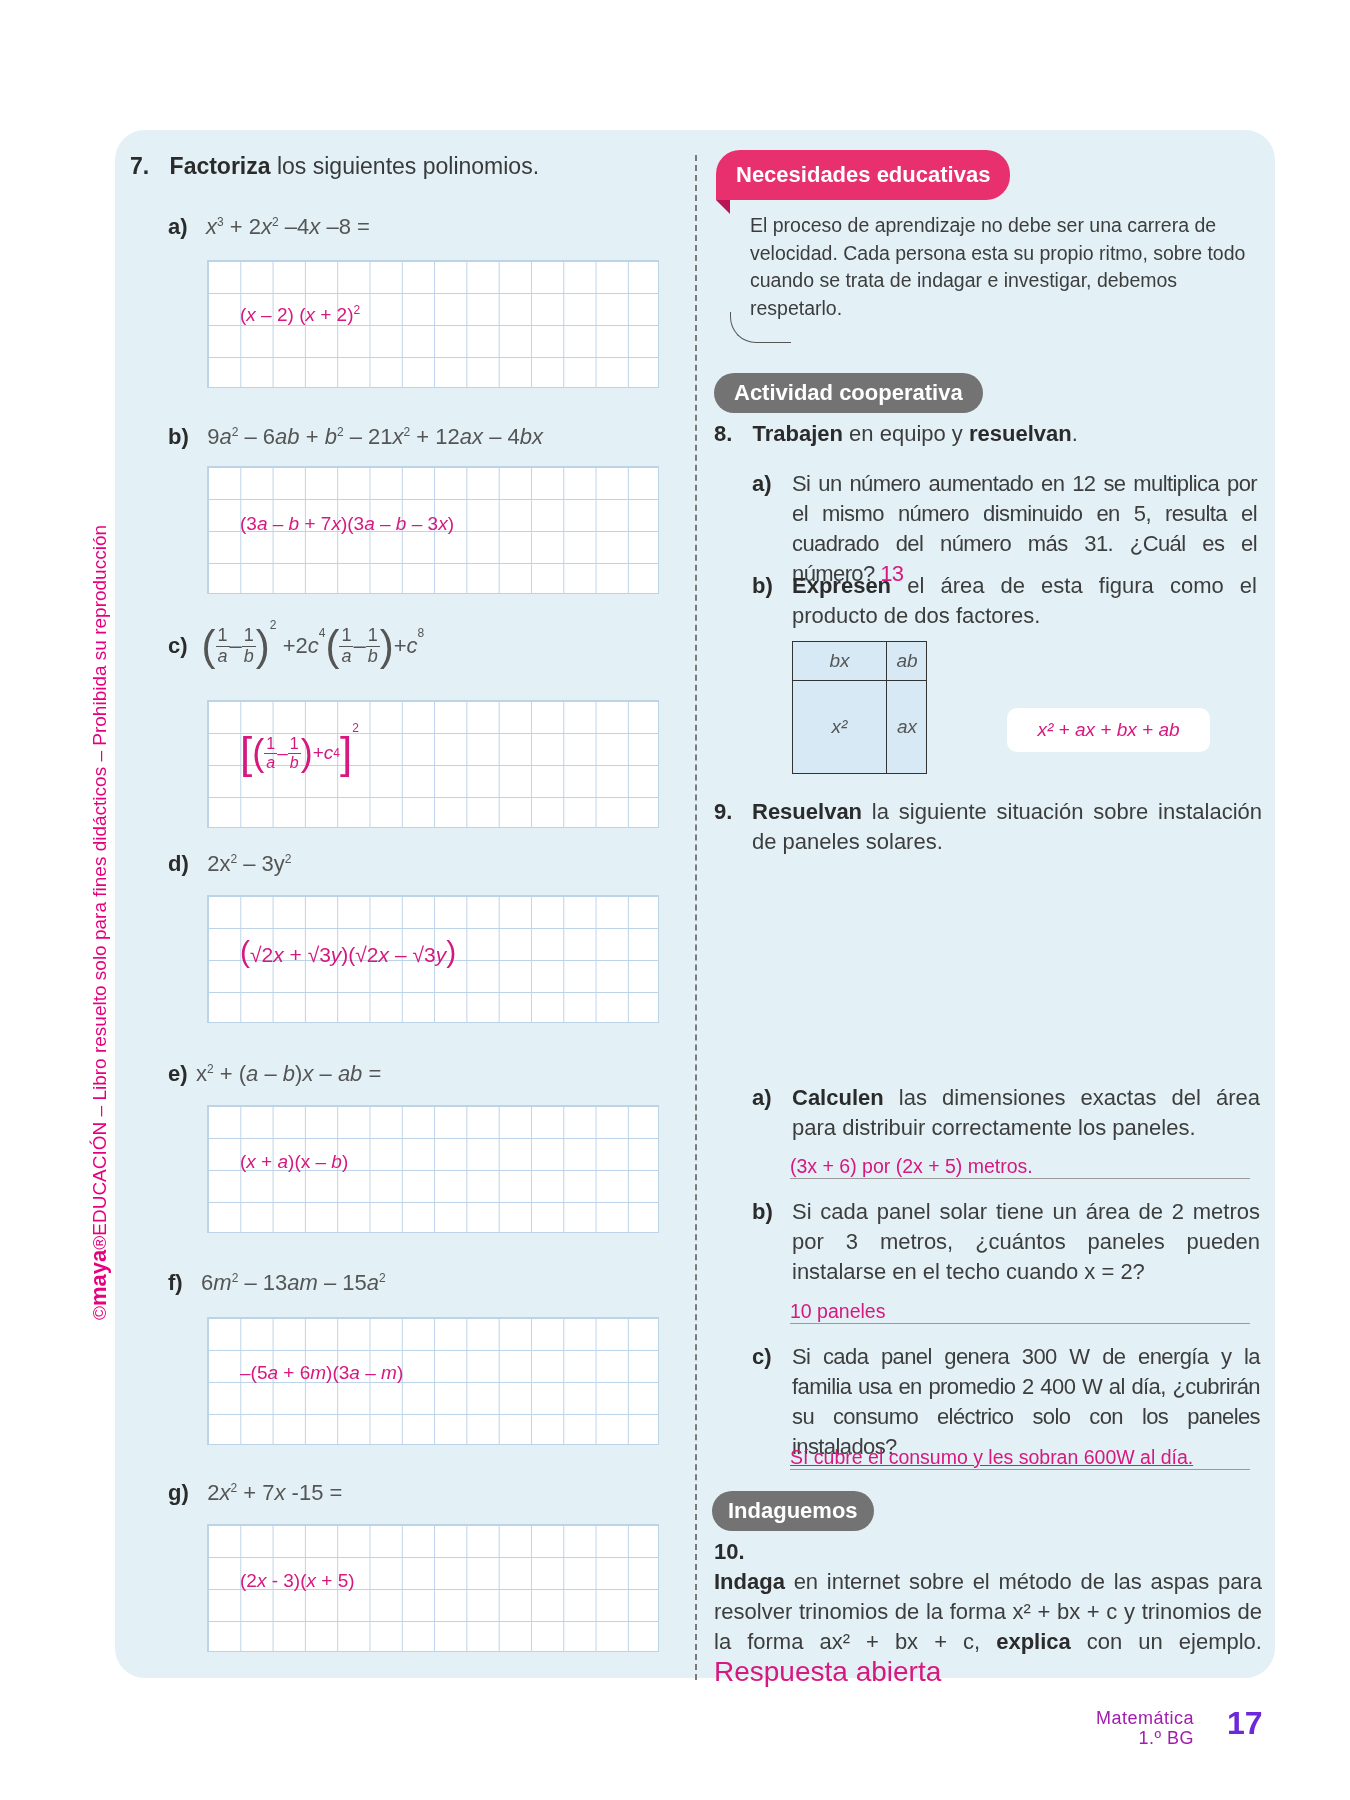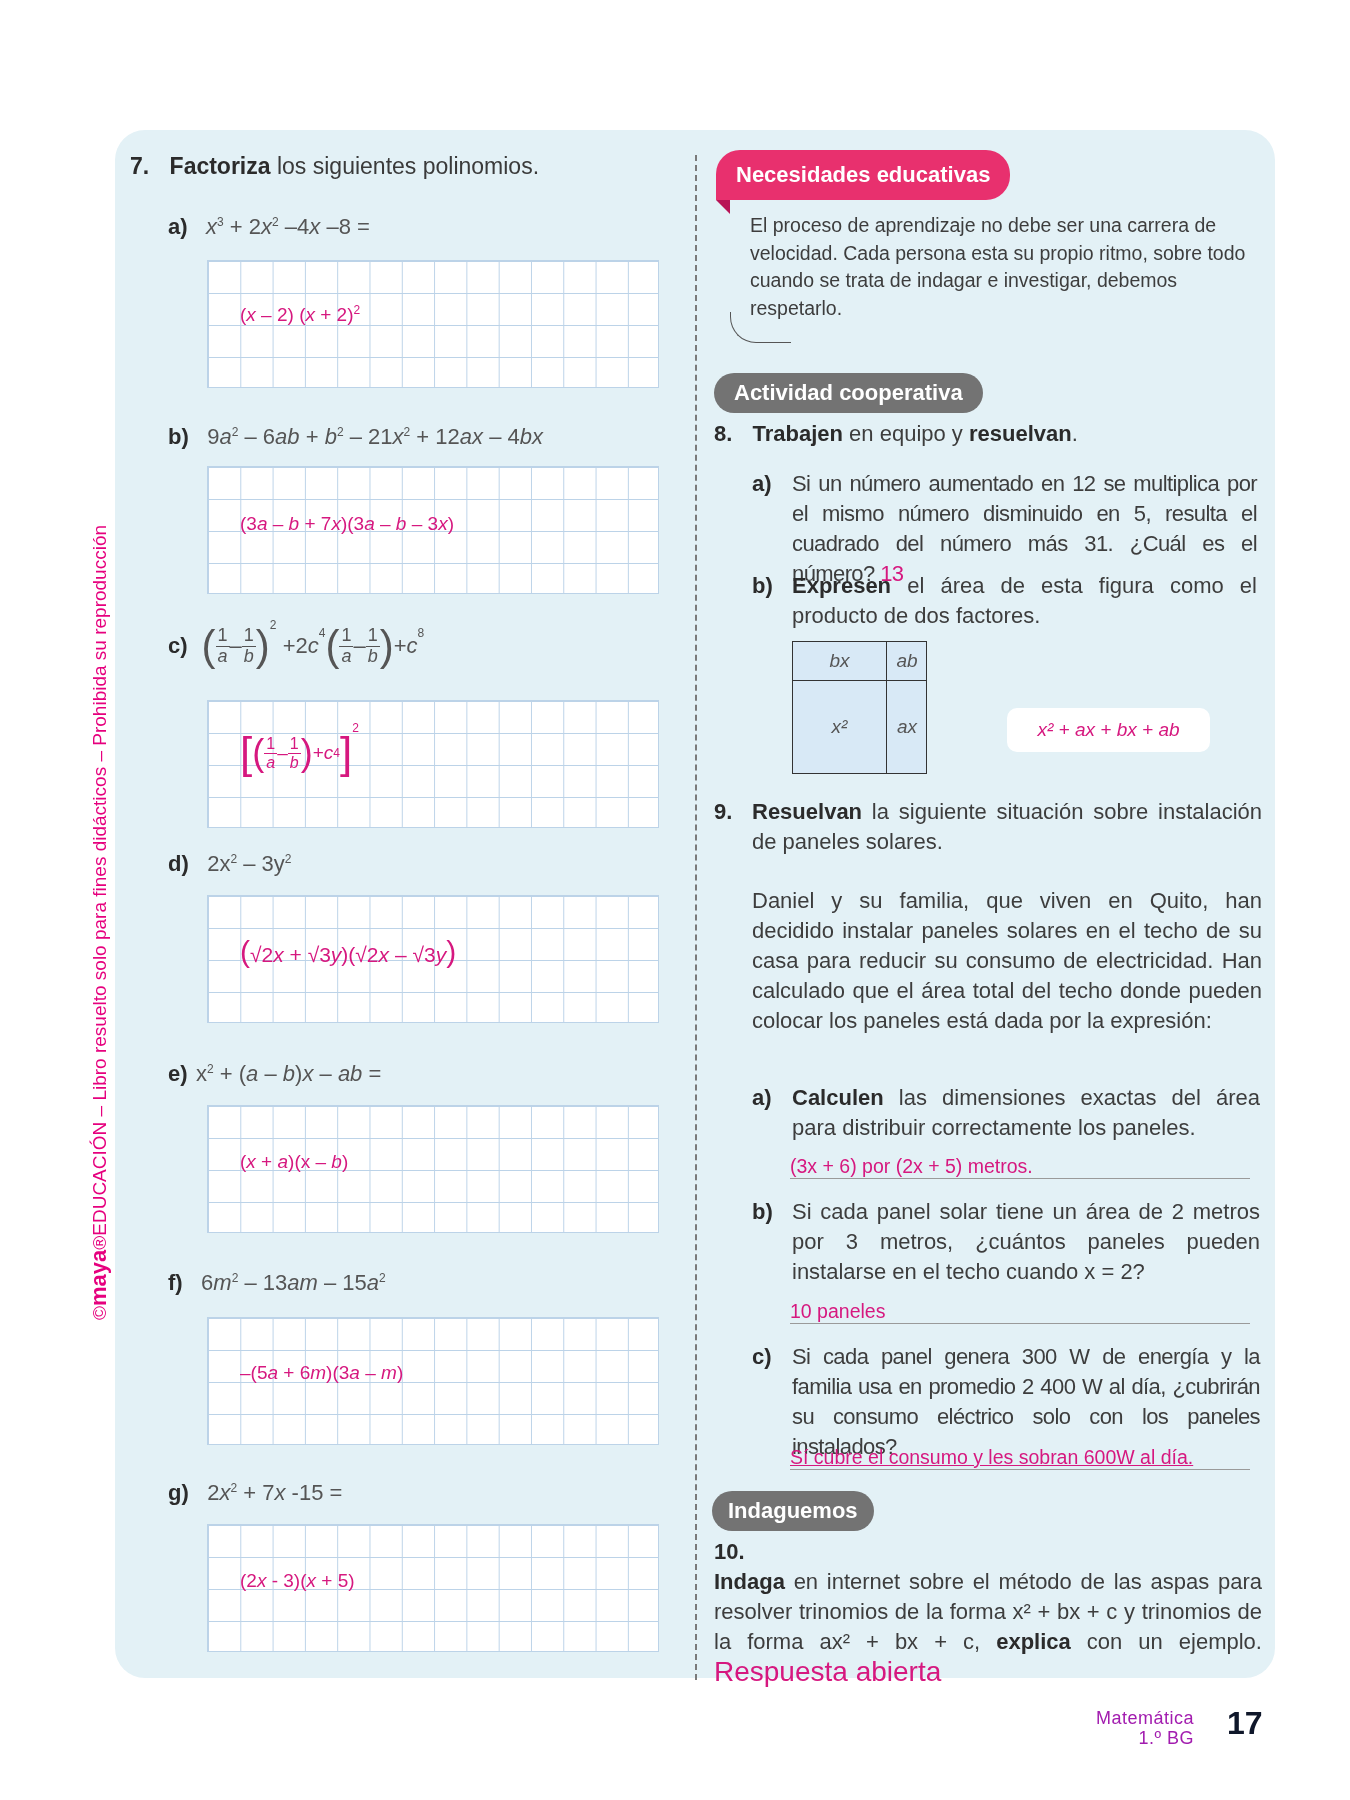--- a/index.html
+++ b/index.html
@@ -42,21 +42,21 @@
   .note-text { position:absolute; left:750px; top:212px; width:505px; font-size:19.5px; line-height:27.5px; color:#3d3d3d; }
   .rtext { font-size:22px; line-height:30px; color:#3d3d3d; text-align:justify; }
   .qletter { font-weight:bold; color:#2b2b2b; }
   .answer-line { position:absolute; left:790px; width:460px; border-bottom:1.5px solid #9a9a9a; font-size:19.5px; color:#d6187f; }
   .area-fig { position:absolute; left:792px; top:641px; width:135px; height:133px; border:1.5px solid #333;
               background:#d8e9f6; box-sizing:border-box; }
   .area-fig .cell { position:absolute; font-style:italic; font-size:19px; color:#555; display:flex; align-items:center; justify-content:center; }
   .answer-card { position:absolute; left:1007px; top:708px; width:203px; height:44px; background:#fff; border-radius:10px;
                  display:flex; align-items:center; justify-content:center; font-size:19px; color:#d6187f; font-style:italic; }
   .footer-subj { position:absolute; right:156px; top:1708px; text-align:right; font-size:18px; color:#a21caf; line-height:20px; letter-spacing:0.5px; }
-  .footer-page { position:absolute; left:1227px; top:1705px; font-size:32px; font-weight:bold; color:#0f172a; }
+  .footer-page { position:absolute; left:1227px; top:1705px; font-size:32px; font-weight:bold; color:#6d28d9; }
 </style>
 </head>
 <body>
 
 <div class="panel"></div>
 <div class="divider"></div>
 
 <div class="sidebar-text">
   <span>©</span><span class="brand">maya</span><span>®EDUCACIÓN – Libro resuelto solo para fines didácticos – Prohibida su reproducción</span>
 </div>
@@ -168,21 +168,20 @@
   <div class="cell" style="left:0; top:39px; width:93px; height:92px;">x²</div>
   <div class="cell" style="left:94px; top:39px; width:40px; height:92px;">ax</div>
 </div>
 <div class="answer-card">x² + ax + bx + ab</div>
 
 <div class="abs rtext" style="left:714px; top:797px; width:548px; display:flex;">
   <span class="num" style="width:38px; flex:none;">9.</span>
   <span><b>Resuelvan</b> <span>la siguiente situación sobre instalación de paneles solares.</span></span>
 </div>
 <div class="abs rtext" style="left:752px; top:886px; width:510px;">
-  <span>Daniel y su familia, que viven en Quito, han decidido instalar paneles solares en el techo de su casa para reducir su consumo de electricidad. Han calculado que el área total del techo donde pueden colocar los paneles está dada por la expresión:</span>
 </div>
 
 <div class="abs rtext" style="left:752px; top:1083px; width:508px; display:flex;">
   <span class="qletter" style="width:40px; flex:none;">a)</span>
   <span><b>Calculen</b> <span>las dimensiones exactas del área para distribuir correctamente los paneles.</span></span>
 </div>
 <div class="answer-line" style="top:1155px;">(3x + 6) por (2x + 5) metros.</div>
 
 <div class="abs rtext" style="left:752px; top:1197px; width:508px; display:flex;">
   <span class="qletter" style="width:40px; flex:none;">b)</span>

